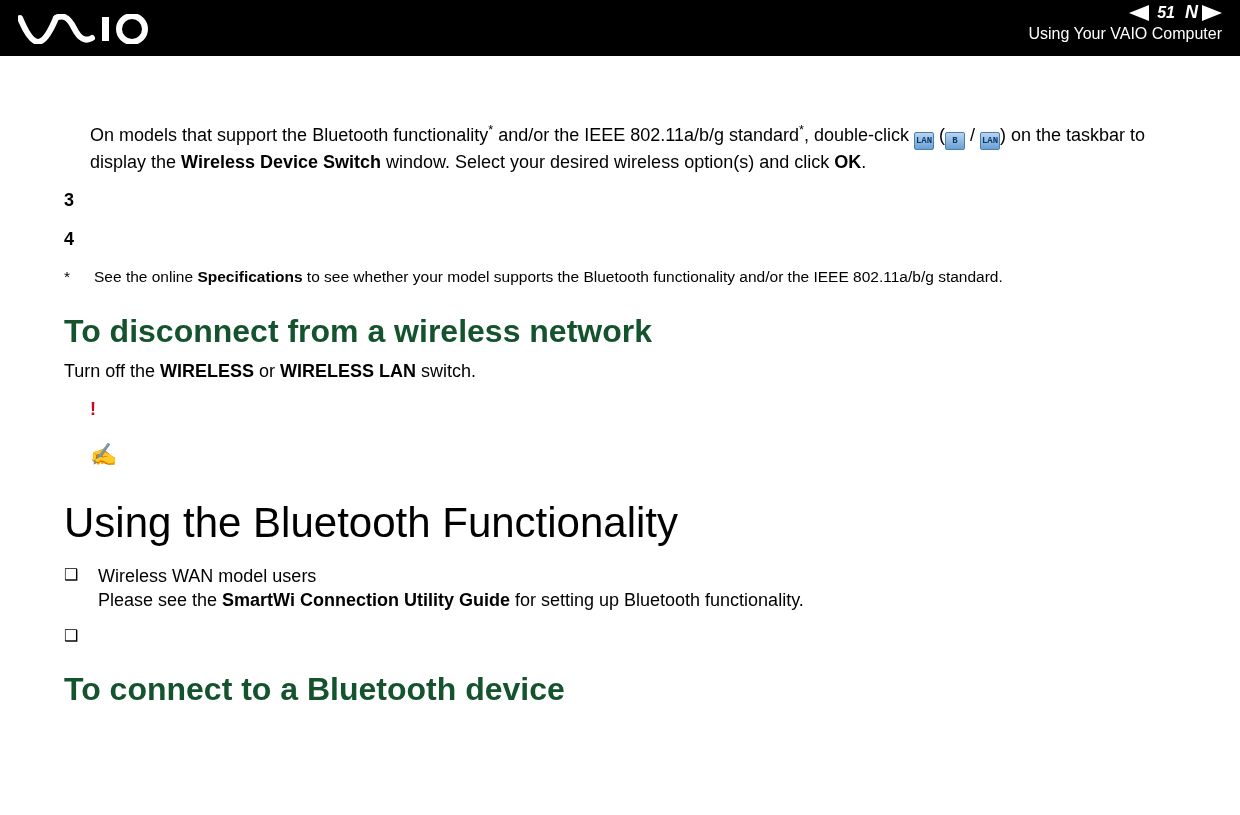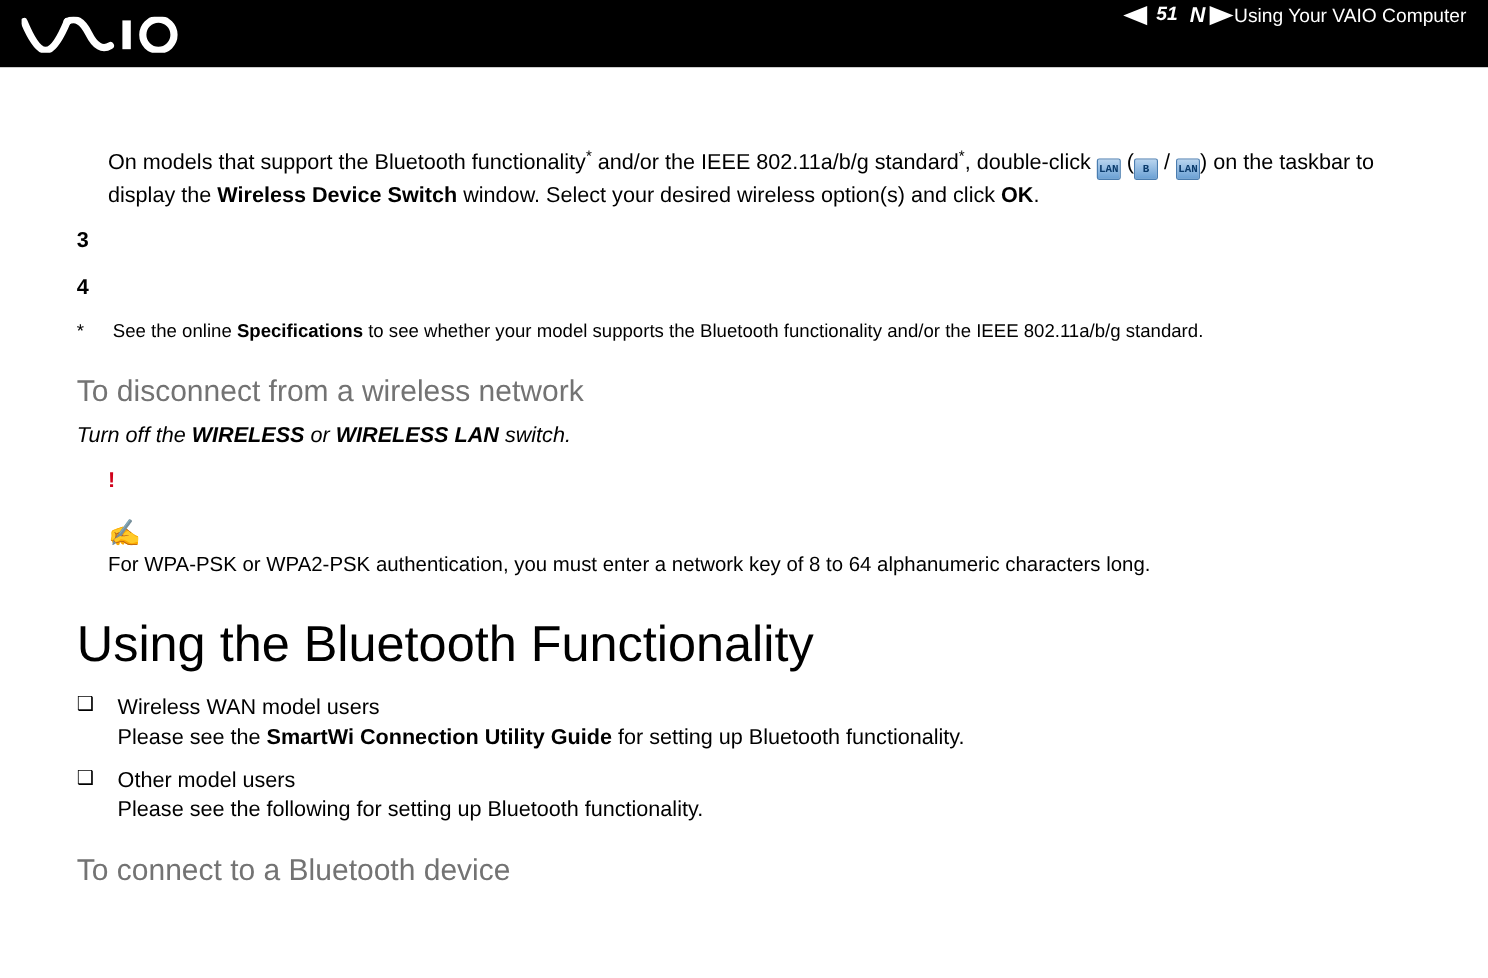--- a/index.html
+++ b/index.html
@@ -33,21 +33,21 @@
     display: flex;
     align-items: center;
     gap: 0px;
   }
   .nav-block {
     position: absolute;
     right: 18px;
     top: 2px;
     text-align: left;
     display: flex;
-    flex-direction: row;
+    flex-direction: column;
     align-items: flex-end;
   }
   .nav-row {
     display: flex;
     align-items: center;
     gap: 4px;
     font-style: italic;
   }
   .nav-arrow {
     width: 0;
@@ -117,23 +117,23 @@
   .footnote-row {
     display: flex;
     gap: 18px;
     margin-top: 16px;
     font-size: 15.5px;
   }
   .footnote-row .star { min-width: 12px; }
   .footnote-row .text { font-family: Arial, sans-serif; }
   .cond { font-family: 'Arial Narrow', Arial, sans-serif; }
   h2.sub {
-    color: #737373;
-    font-weight: normal;
-    font-size: 25px;
+    color: #14532d;
+    font-weight: bold;
+    font-size: 32px;
     margin: 22px 0 6px 0;
   }
   .callout {
     margin-top: 14px;
     margin-left: 24px;
   }
   .bang {
     color: #d0021b;
     font-weight: bold;
     font-size: 18px;
@@ -202,46 +202,41 @@
   </div>
 
   <div class="footnote-row" style="margin-left:-26px;">
     <div class="star">*</div>
     <div class="text cond">
       <span>See the online </span><span class="bold">Specifications</span><span> to see whether your model supports the Bluetooth functionality and/or the IEEE 802.11a/b/g standard.</span>
     </div>
   </div>
 
   <h2 class="sub" style="margin-left:-26px;">To disconnect from a wireless network</h2>
-  <p style="margin-left:-26px;font-style:italic;">
+  <p style="margin-left:-26px;">
     <span>Turn off the </span><span class="bold">WIRELESS</span><span> or </span><span class="bold">WIRELESS LAN</span><span> switch.</span>
   </p>
 
   <div class="callout" style="margin-left:0px;">
     <div class="bang">!</div>
   </div>
 
   <div class="callout" style="margin-left:0px; margin-top:18px;">
     <div class="pencil">✍</div>
-    <div class="callout-text">For WPA-PSK or WPA2-PSK authentication, you must enter a network key of 8 to 64 alphanumeric characters long.</div>
   </div>
 
   <h1 class="main" style="margin-left:-26px;">Using the Bluetooth Functionality</h1>
 
   <div class="bullet-row" style="margin-left:-26px;">
     <div class="bullet-box">❑</div>
     <div>
       <span>Wireless WAN model users</span><br>
       <span>Please see the </span><span class="bold">SmartWi Connection Utility Guide</span><span> for setting up Bluetooth functionality.</span>
     </div>
   </div>
 
   <div class="bullet-row" style="margin-left:-26px;">
     <div class="bullet-box">❑</div>
-    <div>
-      <span>Other model users</span><br>
-      <span>Please see the following for setting up Bluetooth functionality.</span>
-    </div>
   </div>
 
   <h2 class="sub" style="margin-left:-26px;">To connect to a Bluetooth device</h2>
 
 </div>
 
 </body></html>

